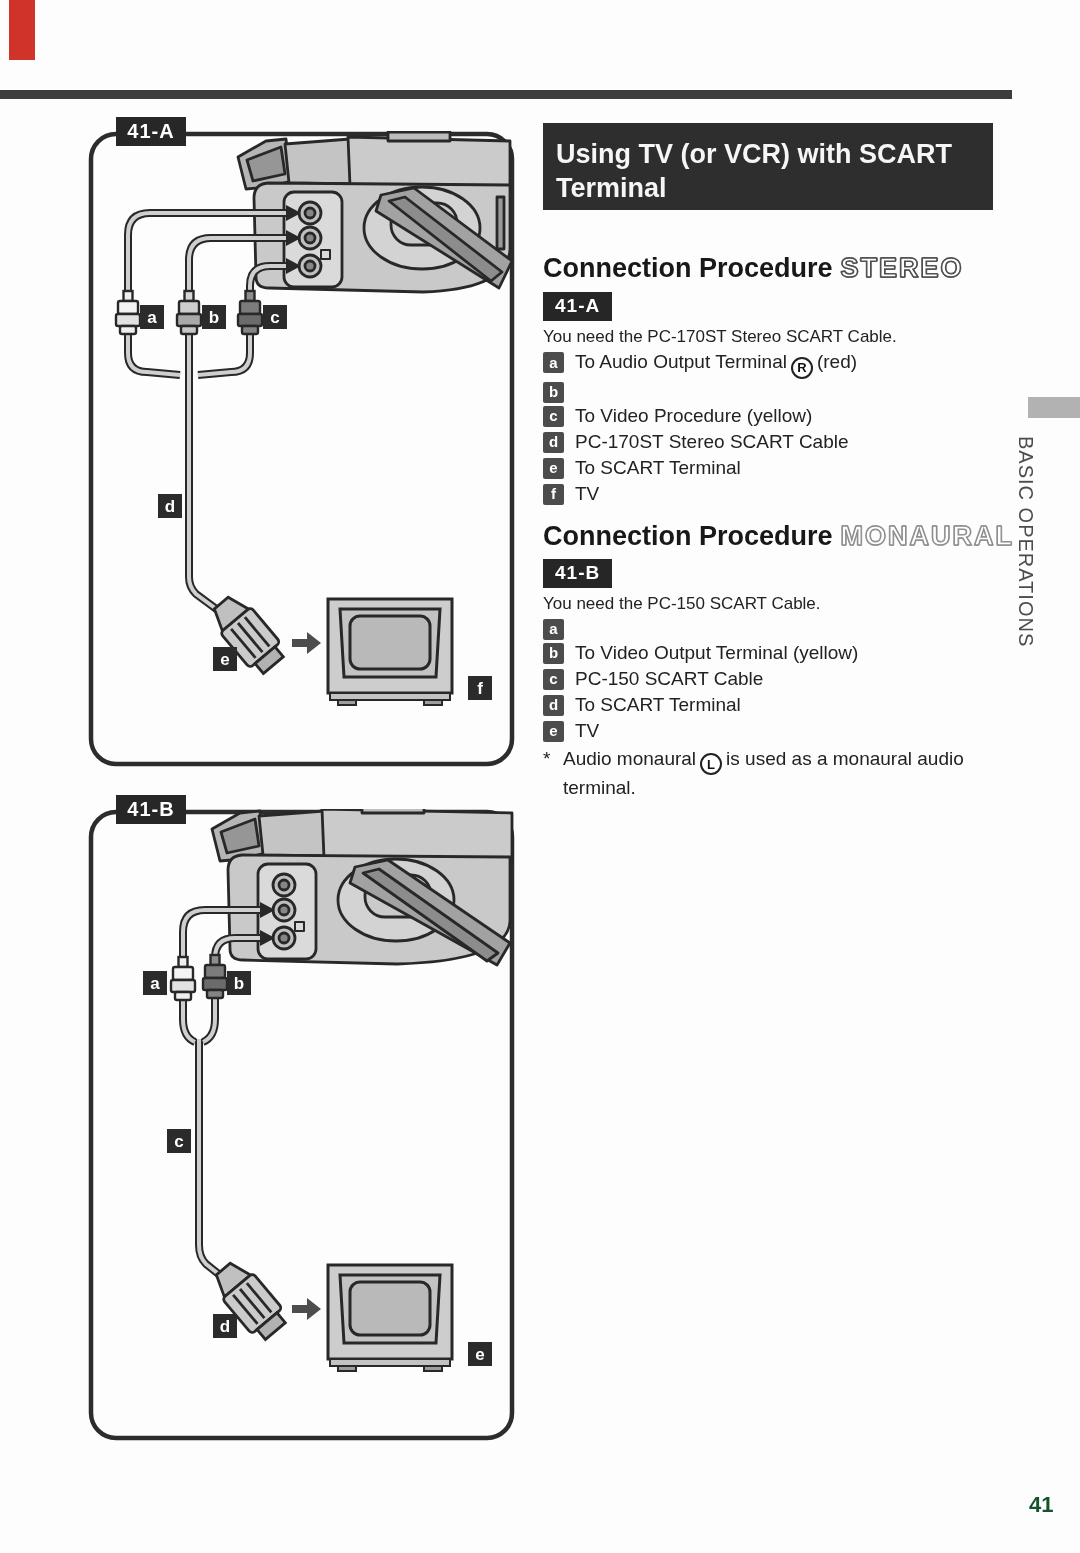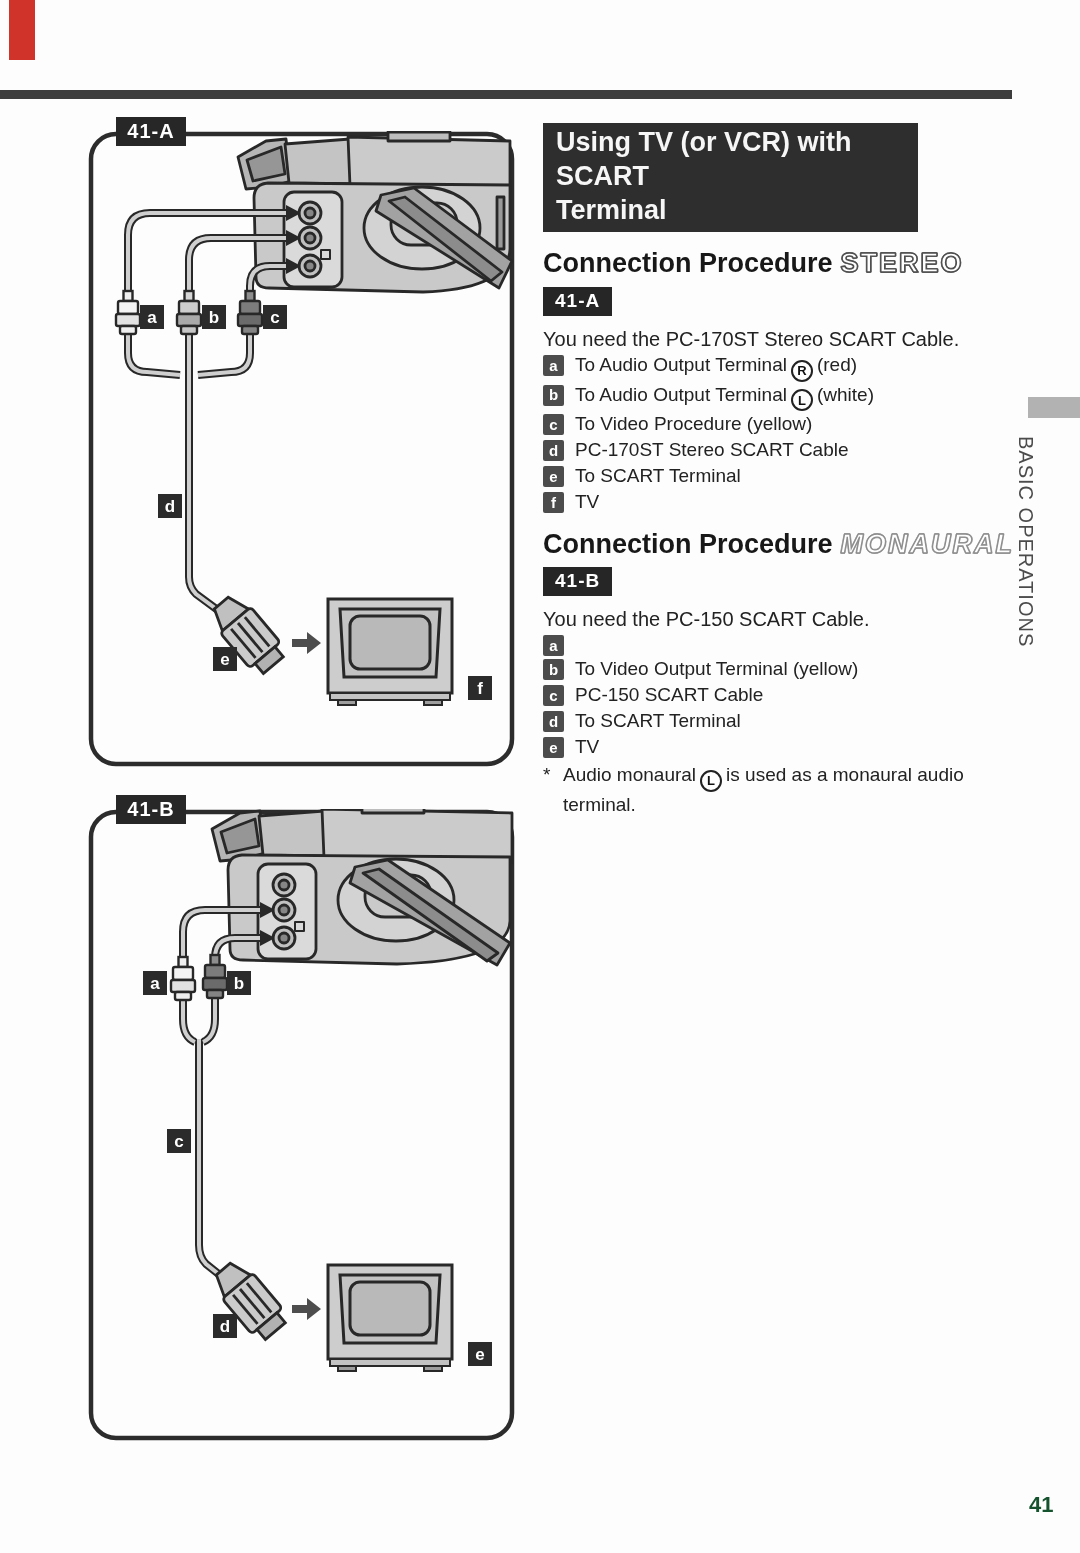--- a/index.html
+++ b/index.html
@@ -30,46 +30,45 @@
     display:flex;align-items:center;justify-content:center;
     letter-spacing:1px;
   }
   #tabA{left:116px;top:117px;}
   #tabB{left:116px;top:795px;}
 
   
   .col{position:absolute;left:543px;top:123px;width:470px;}
   .title-bar{
     background:#2e2e2e;color:#f6f6f6;
-    width:375px;box-sizing:border-box;
-    padding:2px 0 5px 13px;
+    width:450px;box-sizing:border-box;
+    padding:14px 0 5px 13px;
   }
   .title-bar div{font-size:27px;font-weight:bold;line-height:34px;}
   .proc-head{font-size:27px;font-weight:bold;line-height:30px;color:#181818;white-space:nowrap;}
-  .h1m{margin-top:16px;}
+  .h1m{margin-top:43px;}
   .h2m{margin-top:14px;}
   .outline{
     color:#fff;
     -webkit-text-stroke:1.4px #4e4e4e;
     text-shadow:1px 0 0 #6a6a6a,-1px 0 0 #6a6a6a,0 1px 0 #6a6a6a,0 -1px 0 #6a6a6a;
     letter-spacing:2px;margin-left:8px;font-weight:bold;
   }
   .outline.light{
     -webkit-text-stroke:1.3px #8d8d8d;
     text-shadow:1px 0 0 #aaa,-1px 0 0 #aaa,0 1px 0 #aaa,0 -1px 0 #aaa;
-    font-style:italic;
   }
   .fig-badge{
     display:inline-block;margin-top:9px;
     background:#262626;color:#fff;
     font-size:19px;font-weight:bold;
     padding:3px 12px 4px 12px;letter-spacing:1px;
   }
   .fig-badge.b2{margin-top:8px;}
-  .intro{margin-top:11px;font-size:20px;line-height:25px;color:#222;}
+  .intro{margin-top:3px;font-size:17px;line-height:25px;color:#222;}
   .ilist{margin-top:0;}
   .li{display:flex;align-items:flex-start;line-height:26px;font-size:19px;color:#222;}
   .kbadge{
     flex:0 0 auto;
     width:21px;height:21px;margin:3px 11px 0 0;
     background:#4c4c4c;color:#fff;
     font-size:15px;font-weight:bold;
     display:inline-flex;align-items:center;justify-content:center;
     border-radius:2px;
   }
@@ -320,21 +319,20 @@
     <div><span class="fig-badge">41-A</span></div>
     <div class="intro">You need the PC-170ST Stereo SCART Cable.</div>
 
     <div class="ilist">
       <div class="li">
           <span class="kbadge">a</span>
           <span><span>To Audio Output Terminal</span><span class="circ">R</span><span>(red)</span></span>
         </div>
       <div class="li">
           <span class="kbadge">b</span>
-          <span><span>To Audio Output Terminal</span><span class="circ">L</span><span>(white)</span></span>
         </div>
       <div class="li">
           <span class="kbadge">c</span>
           <span><span>To Video Procedure (yellow)</span><span></span></span>
         </div>
       <div class="li">
           <span class="kbadge">d</span>
           <span><span>PC-170ST Stereo SCART Cable</span><span></span></span>
         </div>
       <div class="li">

